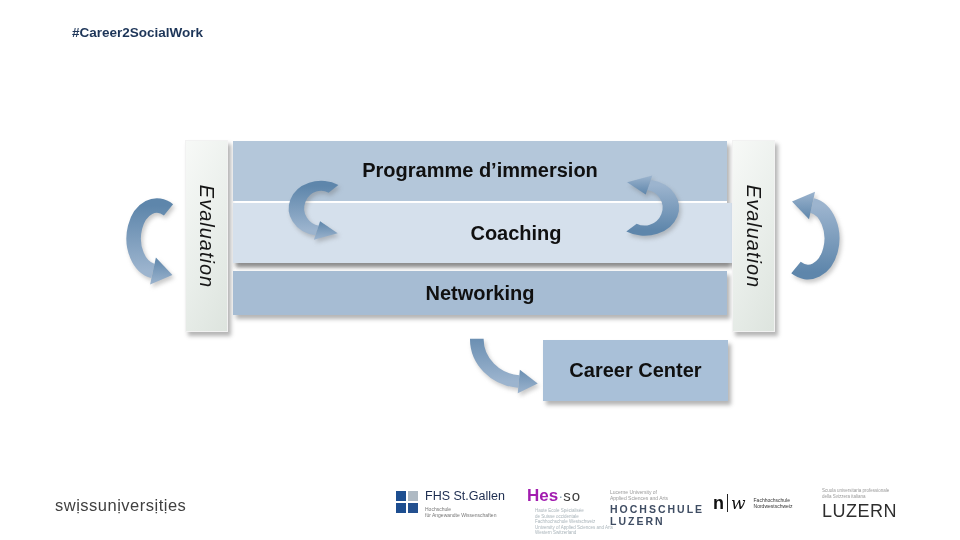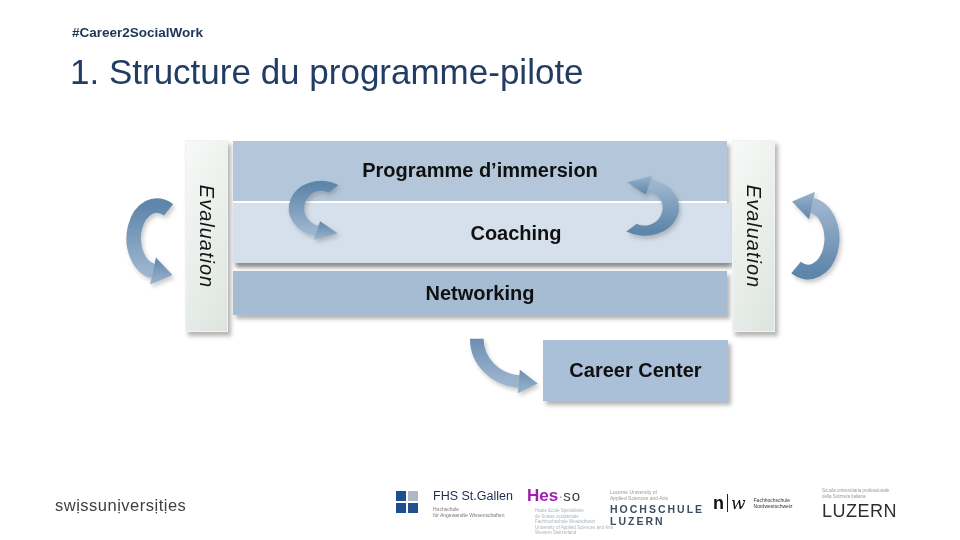--- a/index.html
+++ b/index.html
@@ -33,21 +33,21 @@
   .arrow{position:absolute;filter:drop-shadow(2px 3px 2px rgba(100,100,100,.35));}
   .arrow-outer-left {left:122px;top:172px;}
   .arrow-outer-right{left:780px;top:172px;}
   .arrow-mid-left   {left:284px;top:163px;}
   .arrow-mid-right  {left:614px;top:162px;}
   .arrow-career     {left:460px;top:331px;}
 
   
   .swissuni{position:absolute;left:55px;top:496px;font-size:16.5px;color:#404040;letter-spacing:.5px;}
 
-  .fhs{position:absolute;left:396px;top:489px;display:flex;gap:8px;}
+  .fhs{position:absolute;left:396px;top:489px;display:flex;}
   .fhs-squares{display:grid;grid-template-columns:10px 10px;grid-template-rows:10px 10px;gap:2px;margin-top:2px;}
   .sq{width:10px;height:10px;}
   .sq1{background:#1d4e90;} .sq2{background:#aeb9c3;} .sq3{background:#1d4e90;} .sq4{background:#24508f;}
   .fhs-text{margin-left:7px;}
   .fhs-name{font-size:12.5px;color:#1d2d50;}
   .fhs-sub{font-size:5px;color:#777;line-height:6px;margin-top:3px;}
 
   .hesso{position:absolute;left:527px;top:486px;}
   .hesso-name{font-size:17px;font-weight:bold;color:#a21caf;}
   .hesso-sep{font-size:15px;color:#8fa8b8;}
@@ -67,21 +67,20 @@
   .supsi{position:absolute;left:822px;top:488px;}
   .supsi-sub{font-size:4.5px;color:#999;line-height:5.5px;}
   .supsi-name{font-size:18px;color:#2e2e2e;letter-spacing:.5px;margin-top:2px;}
 </style>
 </head>
 <body>
 
 <div class="slide">
 
   <div class="hashtag">#Career2SocialWork</div>
-  <div class="title">1. Structure du programme-pilote</div>
 
   <div>
 
     <svg class="arrow arrow-outer-left" width="62" height="132" viewBox="0 0 64 136" preserveAspectRatio="none" overflow="visible">
       <defs>
         <linearGradient id="grad1" x1="0" y1="0" x2="0" y2="1">
           <stop offset="0" stop-color="#5e86ab"></stop>
             <stop offset="1" stop-color="#9cb4ce"></stop>
         </linearGradient>
       </defs>

